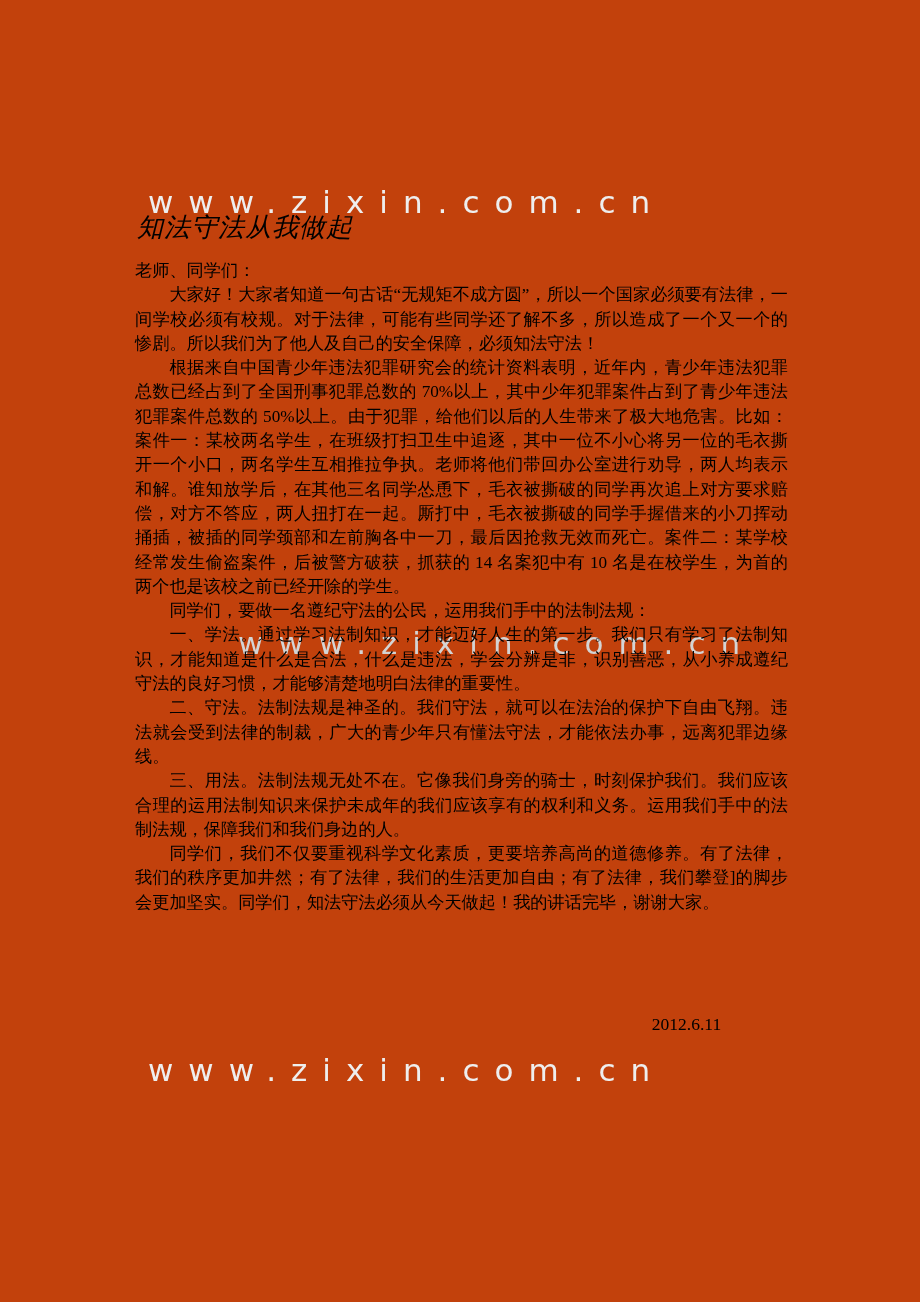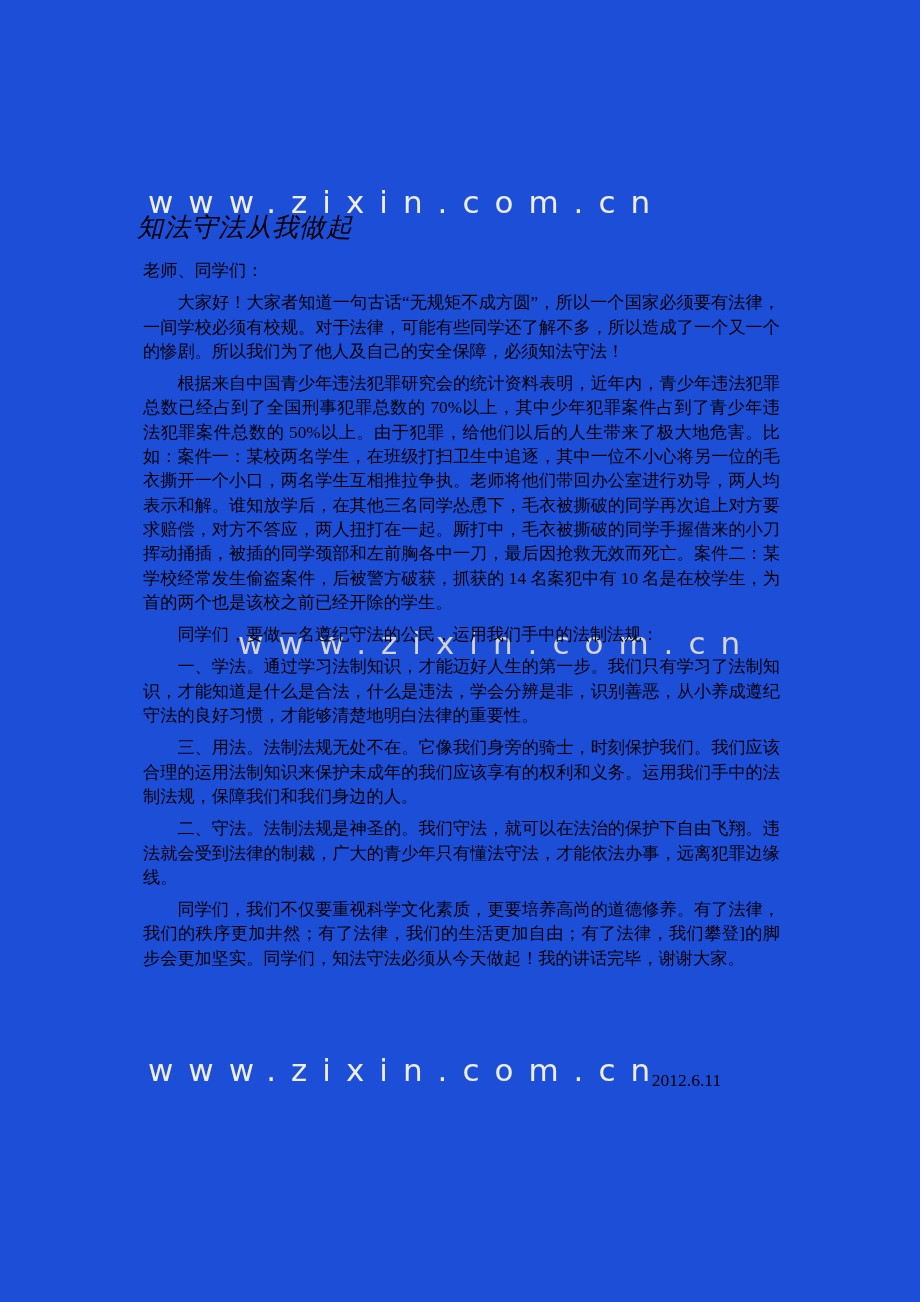--- a/index.html
+++ b/index.html
@@ -4,21 +4,21 @@
 <style>
   html, body {
     margin: 0;
     padding: 0;
     background: #ffffff;
   }
   .page {
     position: relative;
     width: 920px;
     height: 1302px;
-    background: #1d4ed8;
+    background: #c2410c;
     overflow: hidden;
     font-family: "Liberation Serif", "DejaVu Serif", serif;
     color: #000000;
   }
   .content {
     position: absolute;
     left: 135px;
     top: 210px;
     width: 653px;
   }
@@ -27,21 +27,21 @@
     font-weight: normal;
     line-height: 36px;
     margin: 0 0 13px 2px;
     letter-spacing: 1px;
     font-style: italic;
   }
   .salutation, .body-para {
     font-size: 17.2px;
     line-height: 24.3px;
     text-align: justify;
-    margin: 8px;
+    margin: 0;
   }
   .body-para {
     text-indent: 2em;
   }
   .date-line {
     font-size: 17.5px;
     line-height: 24px;
     margin: 97px 0 0 0;
     padding-left: 450px;
     text-align: center;
@@ -72,20 +72,20 @@
 
   <div class="content">
     <h1 class="doc-title">知法守法从我做起</h1>
 
     <p class="salutation">老师、同学们：</p>
 
     <p class="body-para">大家好！大家者知道一句古话“无规矩不成方圆”，所以一个国家必须要有法律，一间学校必须有校规。对于法律，可能有些同学还了解不多，所以造成了一个又一个的惨剧。所以我们为了他人及自己的安全保障，必须知法守法！</p>
     <p class="body-para">根据来自中国青少年违法犯罪研究会的统计资料表明，近年内，青少年违法犯罪总数已经占到了全国刑事犯罪总数的 70%以上，其中少年犯罪案件占到了青少年违法犯罪案件总数的 50%以上。由于犯罪，给他们以后的人生带来了极大地危害。比如：案件一：某校两名学生，在班级打扫卫生中追逐，其中一位不小心将另一位的毛衣撕开一个小口，两名学生互相推拉争执。老师将他们带回办公室进行劝导，两人均表示和解。谁知放学后，在其他三名同学怂恿下，毛衣被撕破的同学再次追上对方要求赔偿，对方不答应，两人扭打在一起。厮打中，毛衣被撕破的同学手握借来的小刀挥动捅插，被插的同学颈部和左前胸各中一刀，最后因抢救无效而死亡。案件二：某学校经常发生偷盗案件，后被警方破获，抓获的 14 名案犯中有 10 名是在校学生，为首的两个也是该校之前已经开除的学生。</p>
     <p class="body-para">同学们，要做一名遵纪守法的公民，运用我们手中的法制法规：</p>
     <p class="body-para">一、学法。通过学习法制知识，才能迈好人生的第一步。我们只有学习了法制知识，才能知道是什么是合法，什么是违法，学会分辨是非，识别善恶，从小养成遵纪守法的良好习惯，才能够清楚地明白法律的重要性。</p>
+    <p class="body-para">二、守法。法制法规是神圣的。我们守法，就可以在法治的保护下自由飞翔。违法就会受到法律的制裁，广大的青少年只有懂法守法，才能依法办事，远离犯罪边缘线。</p>
     <p class="body-para">三、用法。法制法规无处不在。它像我们身旁的骑士，时刻保护我们。我们应该合理的运用法制知识来保护未成年的我们应该享有的权利和义务。运用我们手中的法制法规，保障我们和我们身边的人。</p>
-    <p class="body-para">二、守法。法制法规是神圣的。我们守法，就可以在法治的保护下自由飞翔。违法就会受到法律的制裁，广大的青少年只有懂法守法，才能依法办事，远离犯罪边缘线。</p>
     <p class="body-para">同学们，我们不仅要重视科学文化素质，更要培养高尚的道德修养。有了法律，我们的秩序更加井然；有了法律，我们的生活更加自由；有了法律，我们攀登]的脚步会更加坚实。同学们，知法守法必须从今天做起！我的讲话完毕，谢谢大家。</p>
 
     <p class="date-line">2012.6.11</p>
   </div>
 
 </div>
 
 </body></html>

